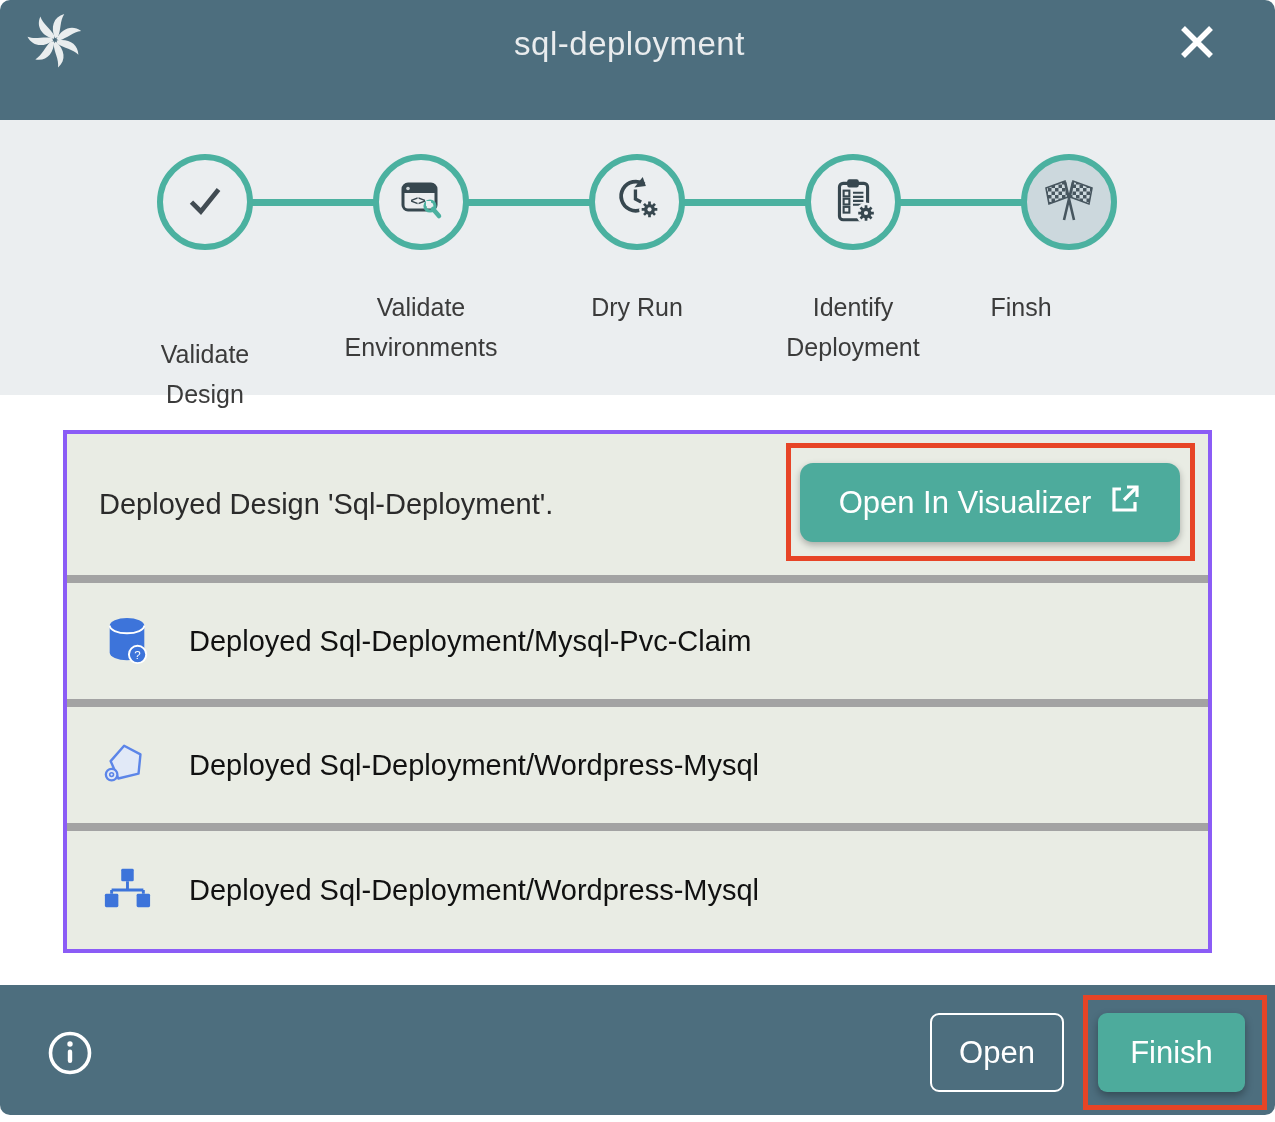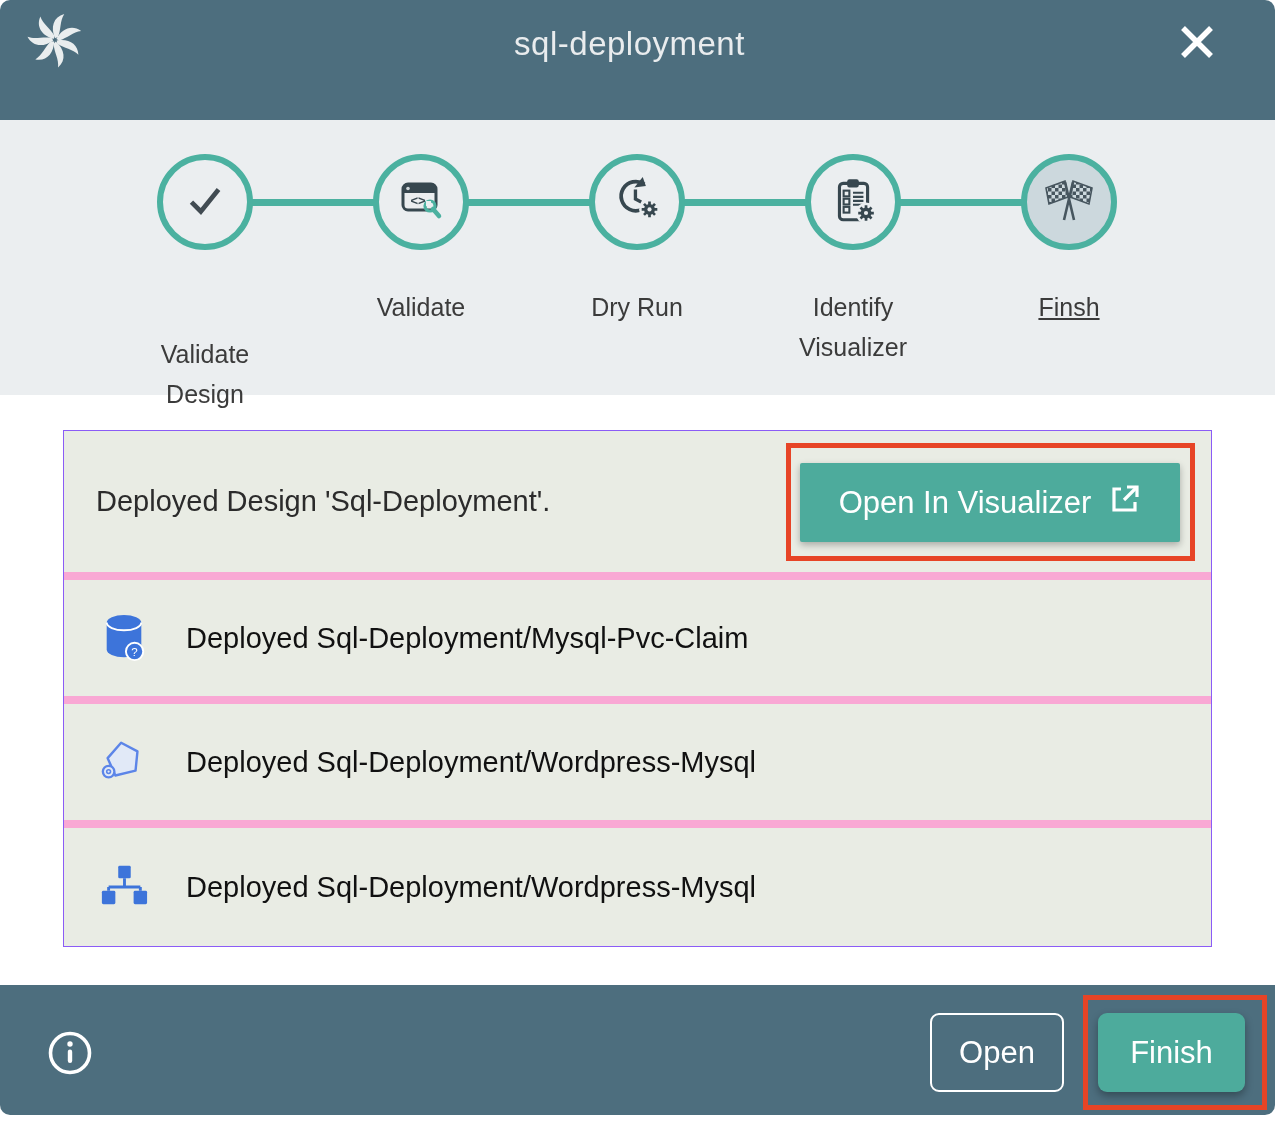--- a/index.html
+++ b/index.html
@@ -14,32 +14,32 @@
          text-align:center;font-size:33px;color:#e9ecee;letter-spacing:.5px;}
   .close-btn{position:absolute;left:1172px;top:17px;width:50px;height:50px;cursor:pointer;background:none;border:none;padding:0;}
   
   .stepper{position:absolute;left:0;top:120px;width:1275px;height:275px;background:#ebeef0;}
   .connector{position:absolute;top:79px;height:7px;background:#4bb1a0;}
   .step-circle{position:absolute;top:34px;width:84px;height:84px;border:6px solid #4bb1a0;border-radius:50%;
                background:#ebeef0;display:flex;align-items:center;justify-content:center;}
   .step-circle.active{background:#ccd8dd;}
   .step-label{position:absolute;top:167px;width:240px;text-align:center;font-size:25px;line-height:40px;color:#3b3b3b;}
   
-  .rows-block{position:absolute;left:63px;top:430px;width:1149px;background:#f9a8d4;border:1px solid #8b5cf6;box-sizing:border-box;}
+  .rows-block{position:absolute;left:63px;top:430px;width:1149px;background:#a3a3a3;border:4px solid #8b5cf6;box-sizing:border-box;}
   .row{background:#e9ece4;display:flex;align-items:center;}
   .row + .row{margin-top:8px;}
   .summary-row{height:141px;padding-left:32px;font-size:29px;font-weight:300;color:#2b2b2b;box-sizing:border-box;}
   .item-row{height:116px;font-size:29px;color:#111;}
   .item-row .row-icon{margin-left:33px;width:54px;height:56px;flex:0 0 auto;display:flex;align-items:center;justify-content:center;}
   .item-row .row-text{margin-left:35px;}
   
   .annotation{position:absolute;border:5px solid #e74426;box-sizing:border-box;pointer-events:none;}
   .annotation.viz{left:786px;top:443px;width:409px;height:118px;}
   .annotation.finish{left:1083px;top:995px;width:184px;height:115px;}
-  .viz-btn{position:absolute;left:800px;top:463px;width:380px;height:79px;background:#4dab9c;border:none;border-radius:2px;
+  .viz-btn{position:absolute;left:800px;top:463px;width:380px;height:79px;background:#4dab9c;border:none;border-radius:13px;
            color:#fff;font-size:31px;font-family:inherit;display:flex;align-items:center;justify-content:center;gap:18px;
            box-shadow:0 3px 7px rgba(0,0,0,.28);cursor:pointer;}
   
   .footer{position:absolute;left:0;top:985px;width:1275px;height:130px;background:#4d6e7e;border-radius:0 0 10px 10px;}
   .info-btn{position:absolute;left:47px;top:1030px;width:46px;height:46px;background:none;border:none;padding:0;cursor:pointer;}
   .back-btn{position:absolute;left:930px;top:1013px;width:134px;height:79px;background:transparent;border:2px solid #fff;
             border-radius:9px;color:#fff;font-size:31px;font-family:inherit;cursor:pointer;}
   .finish-btn{position:absolute;left:1098px;top:1013px;width:147px;height:79px;background:#4dab9c;border:none;border-radius:9px;
               color:#fff;font-size:31px;font-family:inherit;box-shadow:0 4px 9px rgba(0,0,0,.32);cursor:pointer;}
 </style>
@@ -148,30 +148,31 @@
         </svg>
       </span>
     </div>
 
     <div class="step-label" style="left:85px;margin-top:47px;">
       <div>Validate</div>
         <div>Design</div>
     </div>
     <div class="step-label" style="left:301px;">
       <div>Validate</div>
+        <div>Environments</div>
     </div>
     <div class="step-label" style="left:517px;">
       <div>Dry Run</div>
         <div></div>
     </div>
     <div class="step-label" style="left:733px;">
       <div>Identify</div>
-        <div>Visualizer</div>
-    </div>
-    <div class="step-label" style="left:949px;text-decoration:underline;">
+        <div>Deployment</div>
+    </div>
+    <div class="step-label" style="left:901px;">
       <div>Finsh</div>
         <div></div>
     </div>
   </div>
 
   <div class="rows-block">
     <div class="row summary-row">
       <span>Deployed Design 'Sql-Deployment'.</span>
     </div>
     <div class="row item-row">

